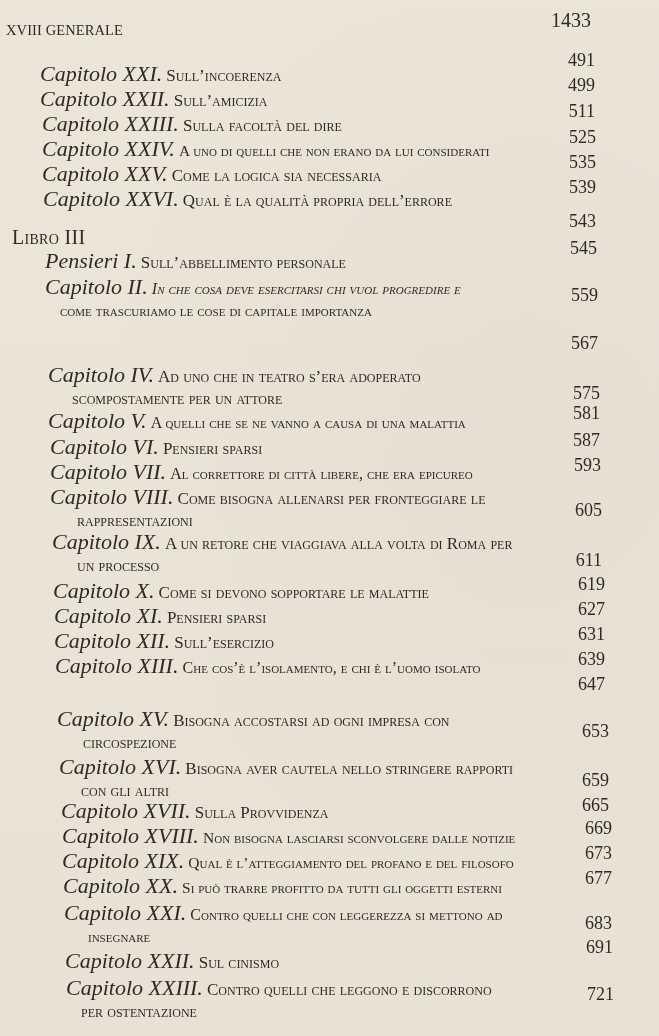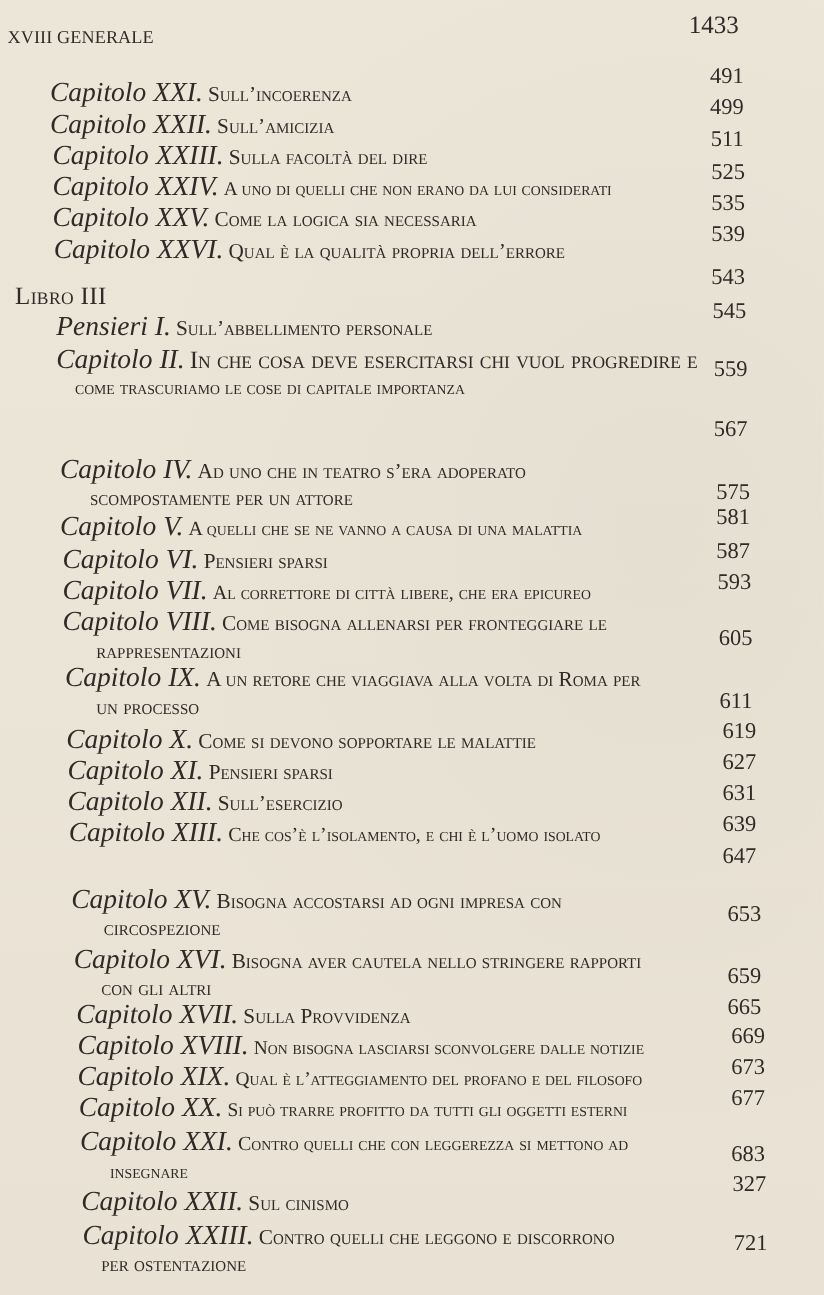--- a/index.html
+++ b/index.html
@@ -92,21 +92,21 @@
   <div class="pg" style="left:546px; top:211px;">543</div>
 
   <div class="entry" style="left:45px; top:250px;">
     <span class="label">Pensieri I.</span>
     <span class="title">Sull’abbellimento personale</span>
   </div>
   <div class="pg" style="left:547px; top:238px;">545</div>
 
   <div class="entry" style="left:45px; top:276px;">
     <span class="label">Capitolo  II.</span>
-    <span class="title" style="font-size:20px;">In che cosa deve esercitarsi chi vuol progredire e</span>
+    <span class="title" style="font-size:16px;font-style:italic;">In che cosa deve esercitarsi chi vuol progredire e</span>
     <span class="cont" style="padding-left:15px; font-size:16px;">come trascuriamo le cose di capitale importanza</span>
   </div>
   <div class="pg" style="left:548px; top:285px;">559</div>
 
   <div class="pg" style="left:548px; top:333px;">567</div>
 
   <div class="entry" style="left:48px; top:364px;">
     <span class="label">Capitolo IV.</span>
     <span class="title">Ad uno che in teatro s’era adoperato</span>
     <span class="cont" style="padding-left:24px;">scompostamente per un attore</span>
@@ -213,21 +213,21 @@
     <span class="label">Capitolo XXI.</span>
     <span class="title" style="font-size:16px;">Contro quelli che con leggerezza si mettono ad</span>
     <span class="cont" style="padding-left:24px; font-size:16px;">insegnare</span>
   </div>
   <div class="pg" style="left:562px; top:913px;">683</div>
 
   <div class="entry" style="left:65px; top:950px;">
     <span class="label">Capitolo  XXII.</span>
     <span class="title">Sul cinismo</span>
   </div>
-  <div class="pg" style="left:563px; top:937px;">327</div>
+  <div class="pg" style="left:563px; top:937px;">691</div>
 
   <div class="entry" style="left:66px; top:977px;">
     <span class="label">Capitolo XXIII.</span>
     <span class="title">Contro quelli che leggono e discorrono</span>
     <span class="cont" style="padding-left:15px;">per ostentazione</span>
   </div>
   <div class="pg" style="left:564px; top:984px;">721</div>
 
 </div>
 

